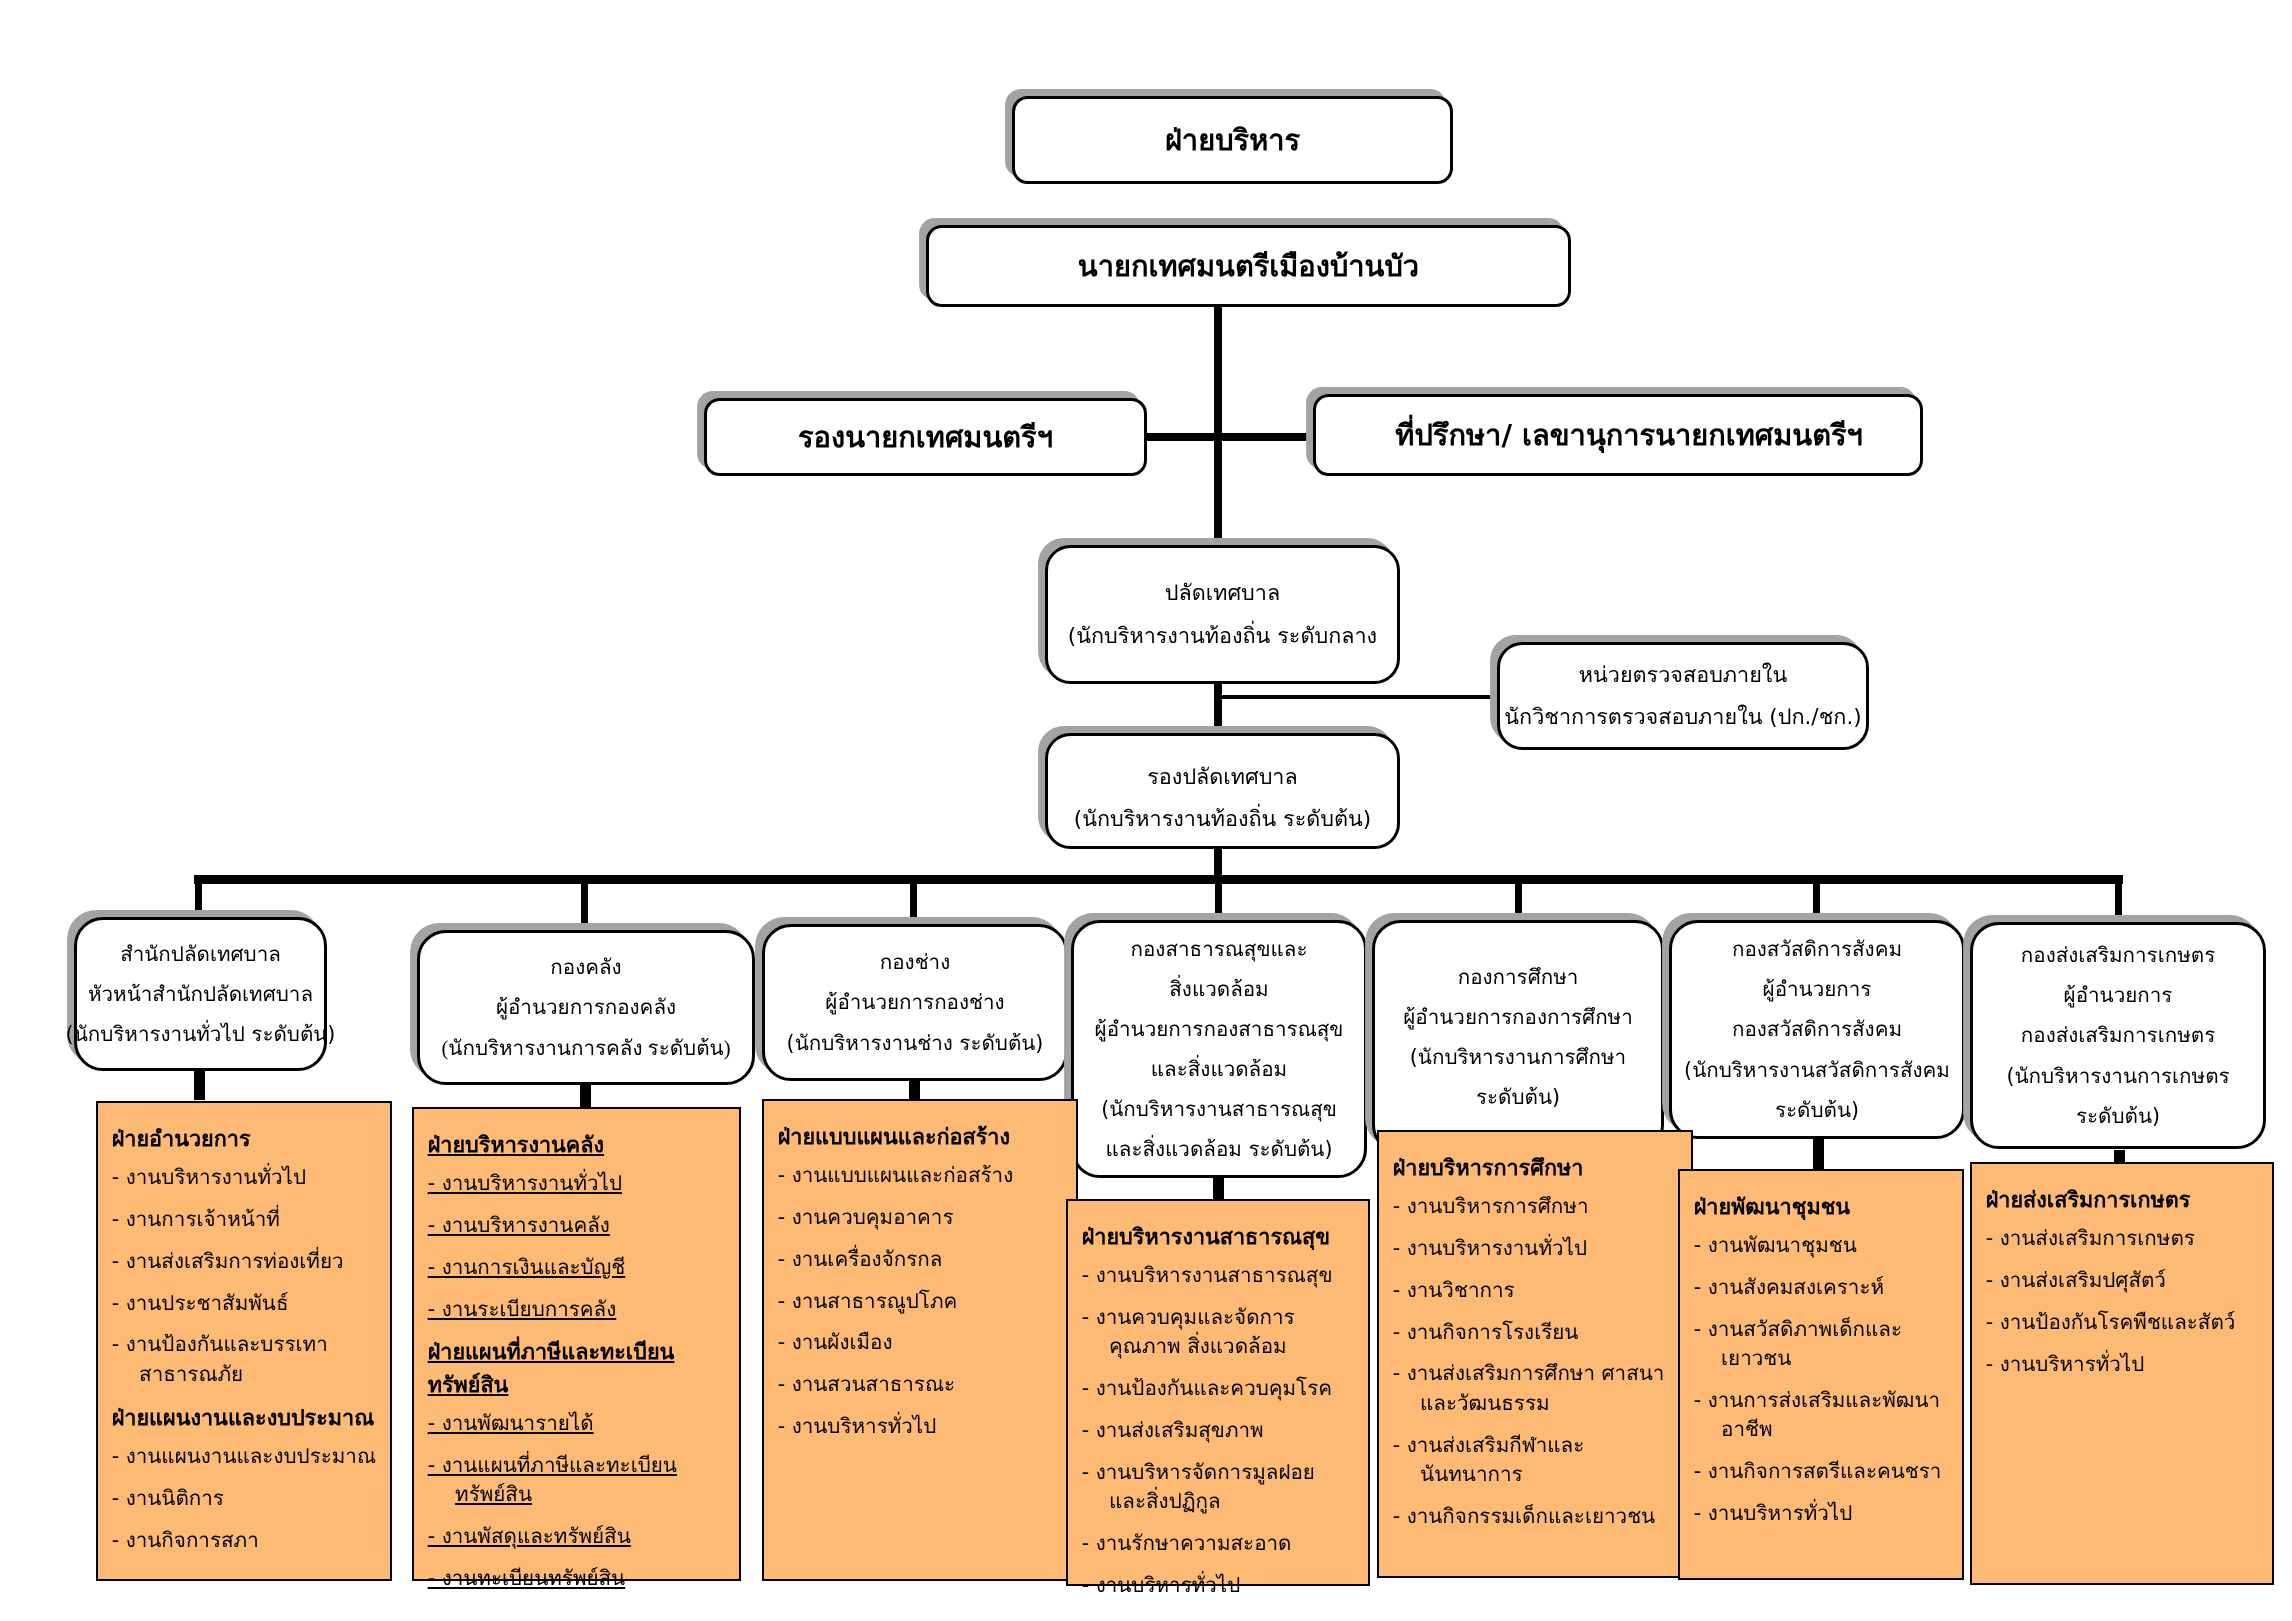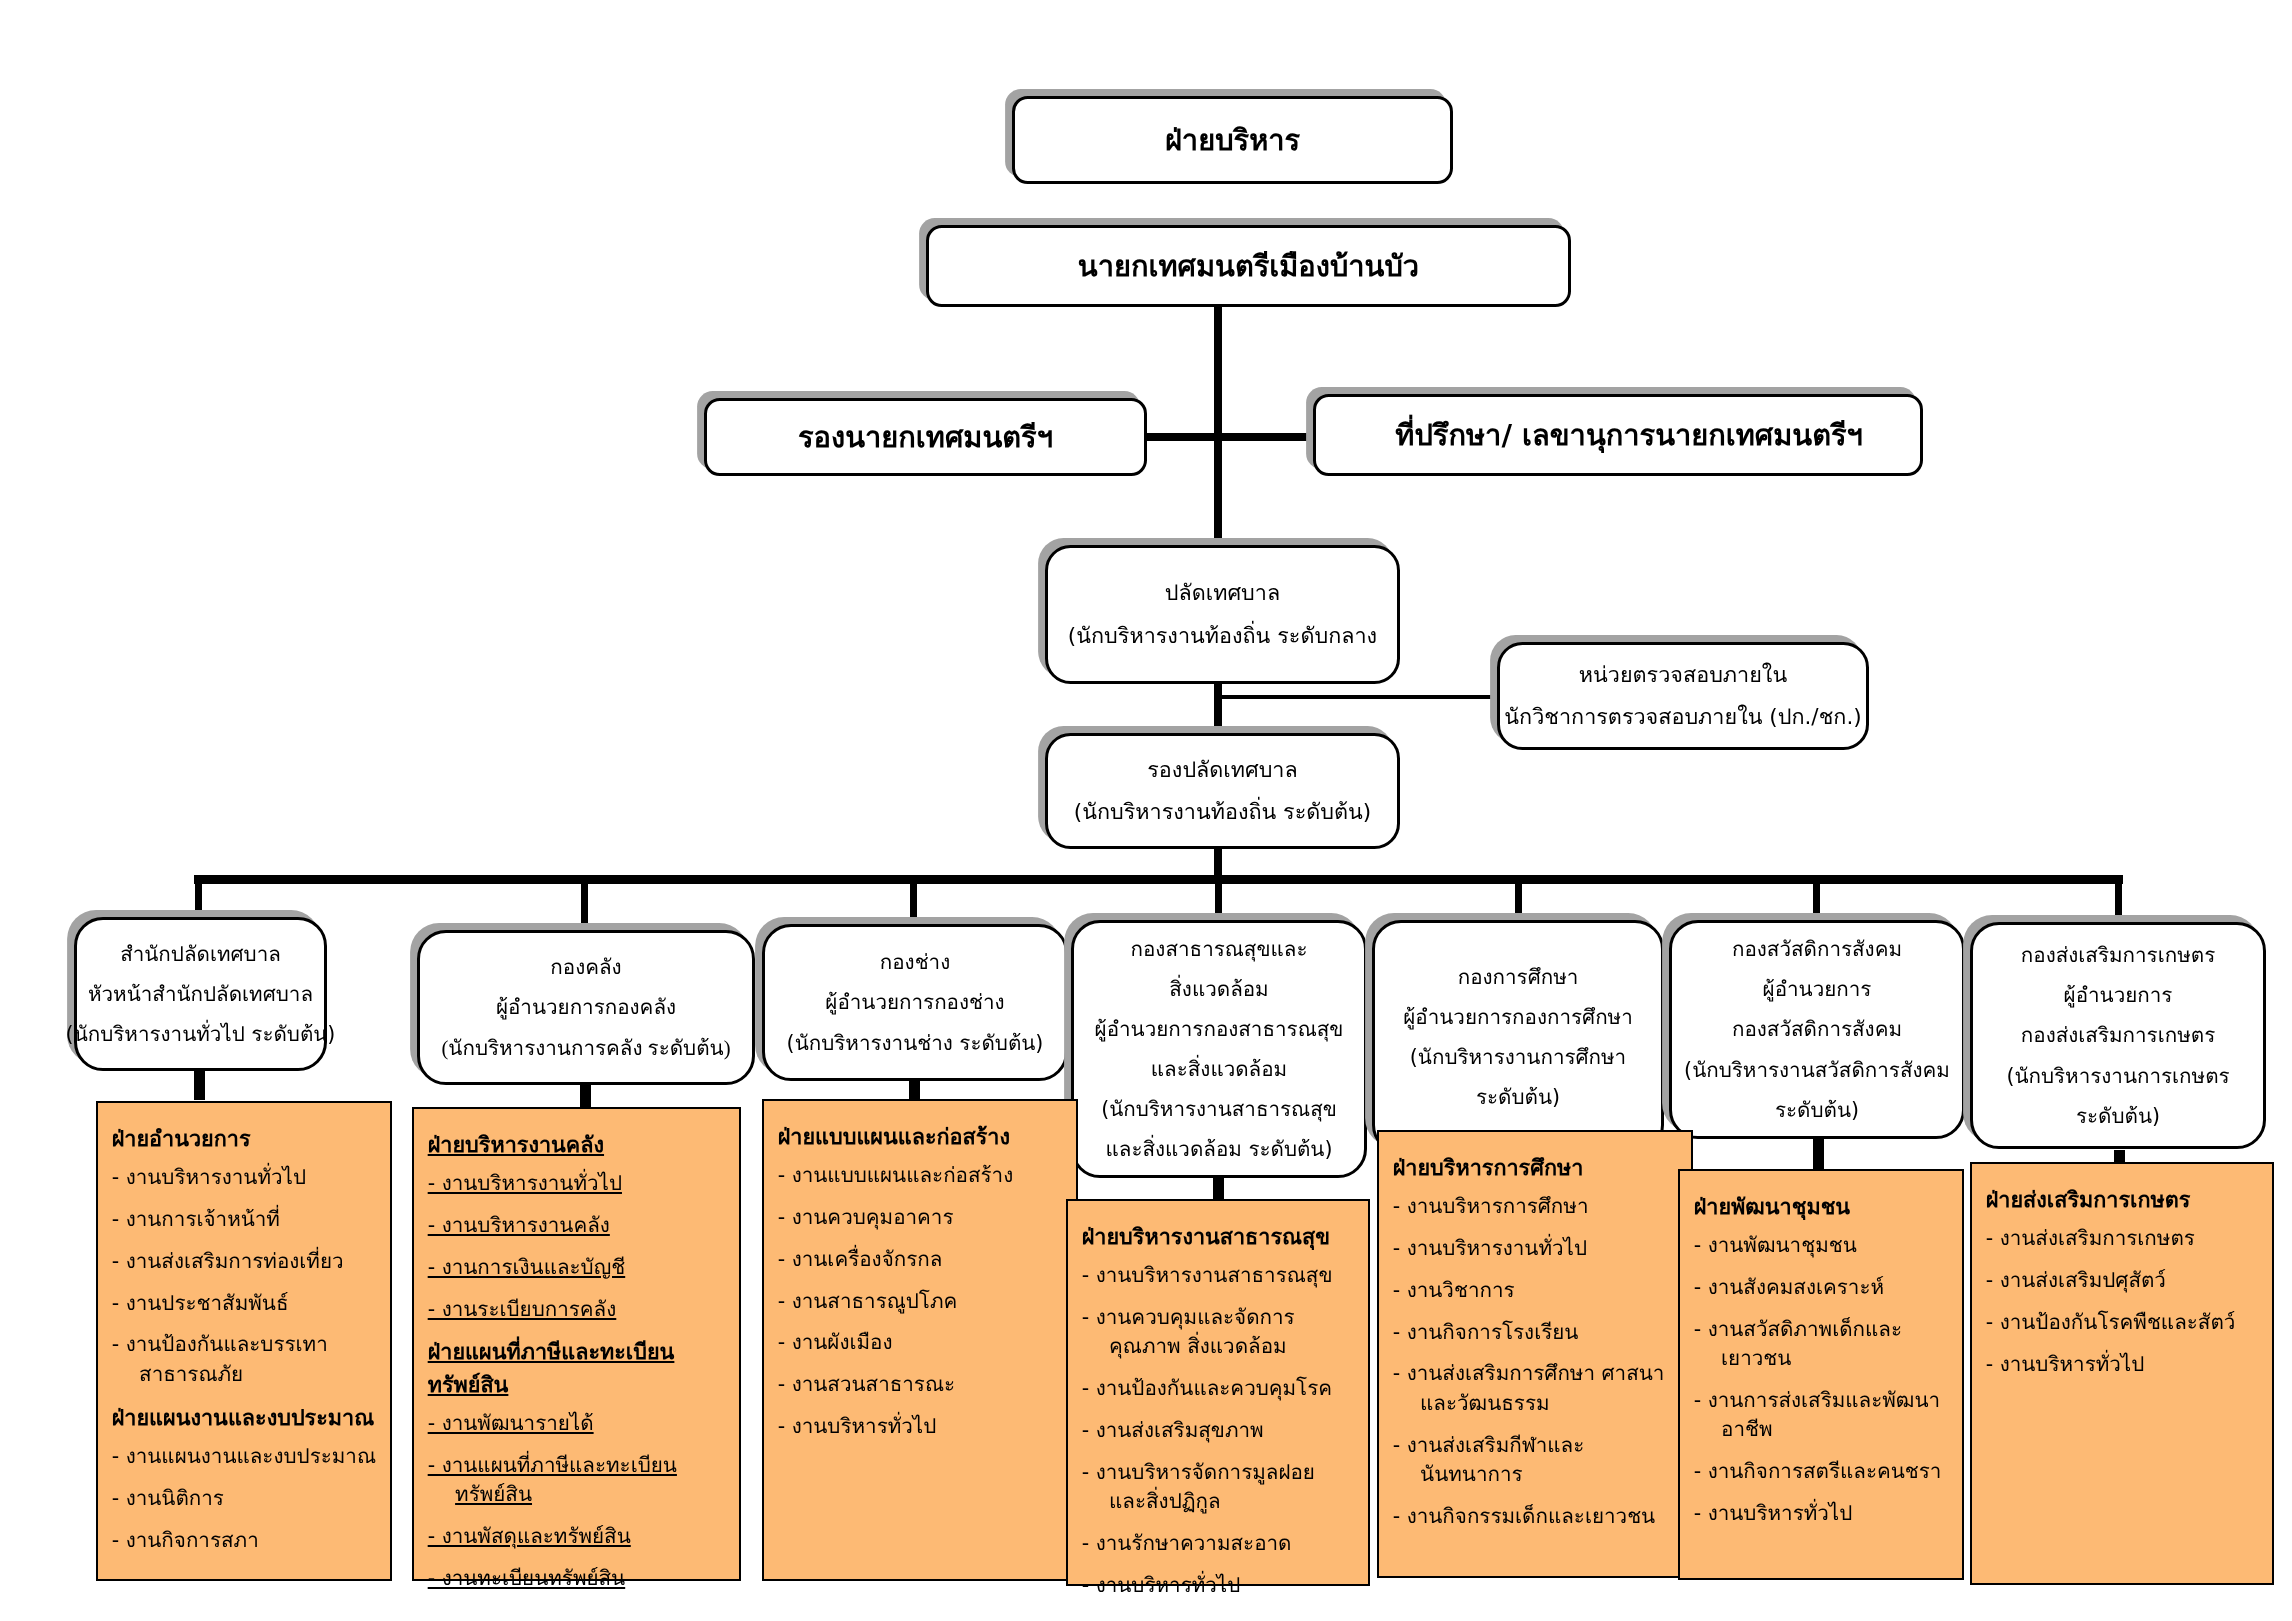--- a/index.html
+++ b/index.html
@@ -83,21 +83,21 @@
   <div class="node r26 mid" style="left:1045px;top:545px;width:355px;height:139px;">
       <div class="bx-line">ปลัดเทศบาล</div>
       <div class="bx-line">(นักบริหารงานท้องถิ่น ระดับกลาง</div>
     </div>
 
   <div class="node r26 mid" style="left:1497px;top:642px;width:372px;height:108px;">
       <div class="bx-line">หน่วยตรวจสอบภายใน</div>
       <div class="bx-line">นักวิชาการตรวจสอบภายใน (ปก./ชก.)</div>
     </div>
 
-  <div class="node r26 mid" style="left:1045px;top:733px;width:355px;height:116px;">
+  <div class="node r26 mid" style="left:1045px;top:733px;width:355px;height:116px;justify-content:flex-end;">
       <div class="bx-line">รองปลัดเทศบาล</div>
       <div class="bx-line">(นักบริหารงานท้องถิ่น ระดับต้น)</div>
     </div>
 
   <div class="node r30 mid" style="left:74px;top:917px;width:253px;height:154px;font-size:20.6px;">
       <div class="bx-line">สำนักปลัดเทศบาล</div>
       <div class="bx-line">หัวหน้าสำนักปลัดเทศบาล</div>
       <div class="bx-line">(นักบริหารงานทั่วไป ระดับต้น)</div>
     </div>
   <div class="node r30 mid" style="left:417px;top:930px;width:338px;height:155px;font-size:20.6px;font-family:Liberation Serif, serif;">

